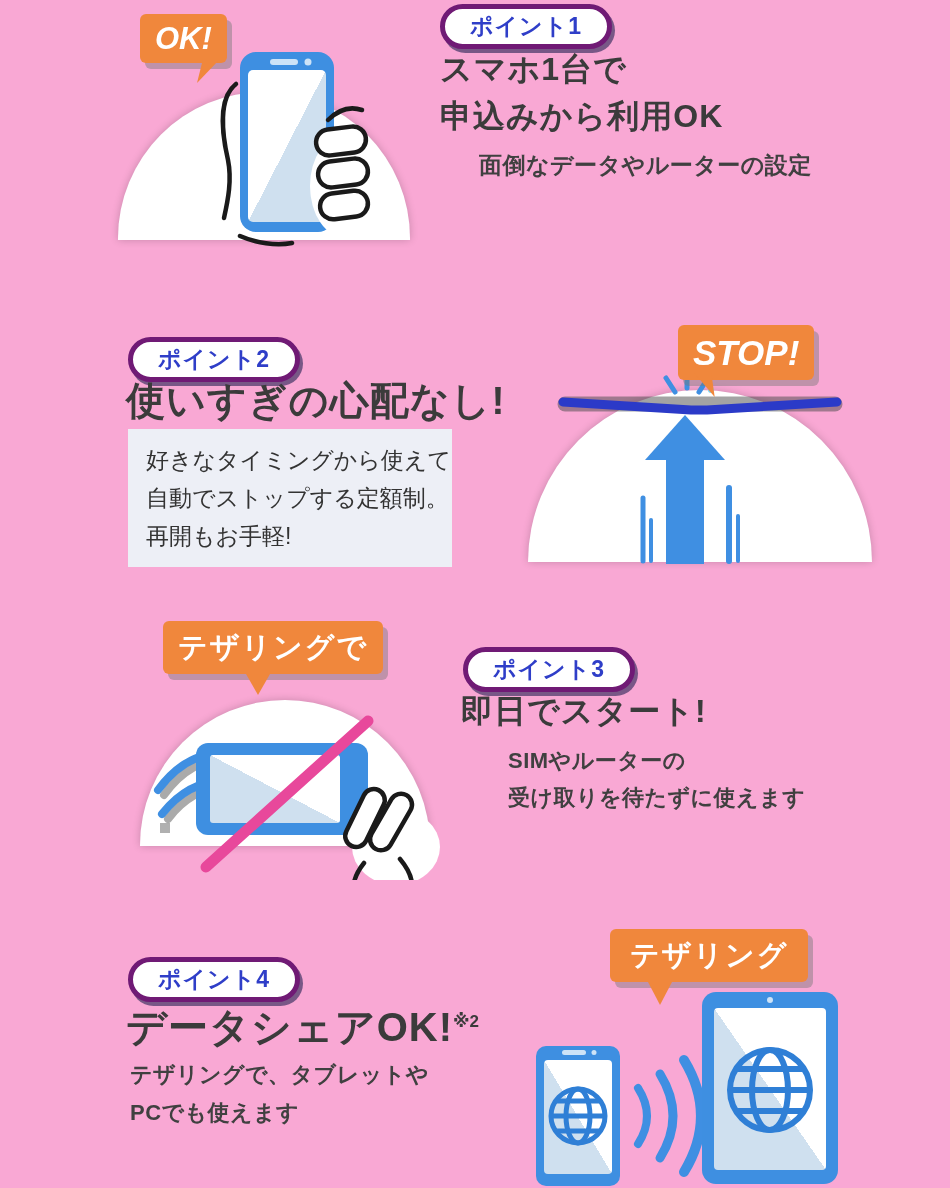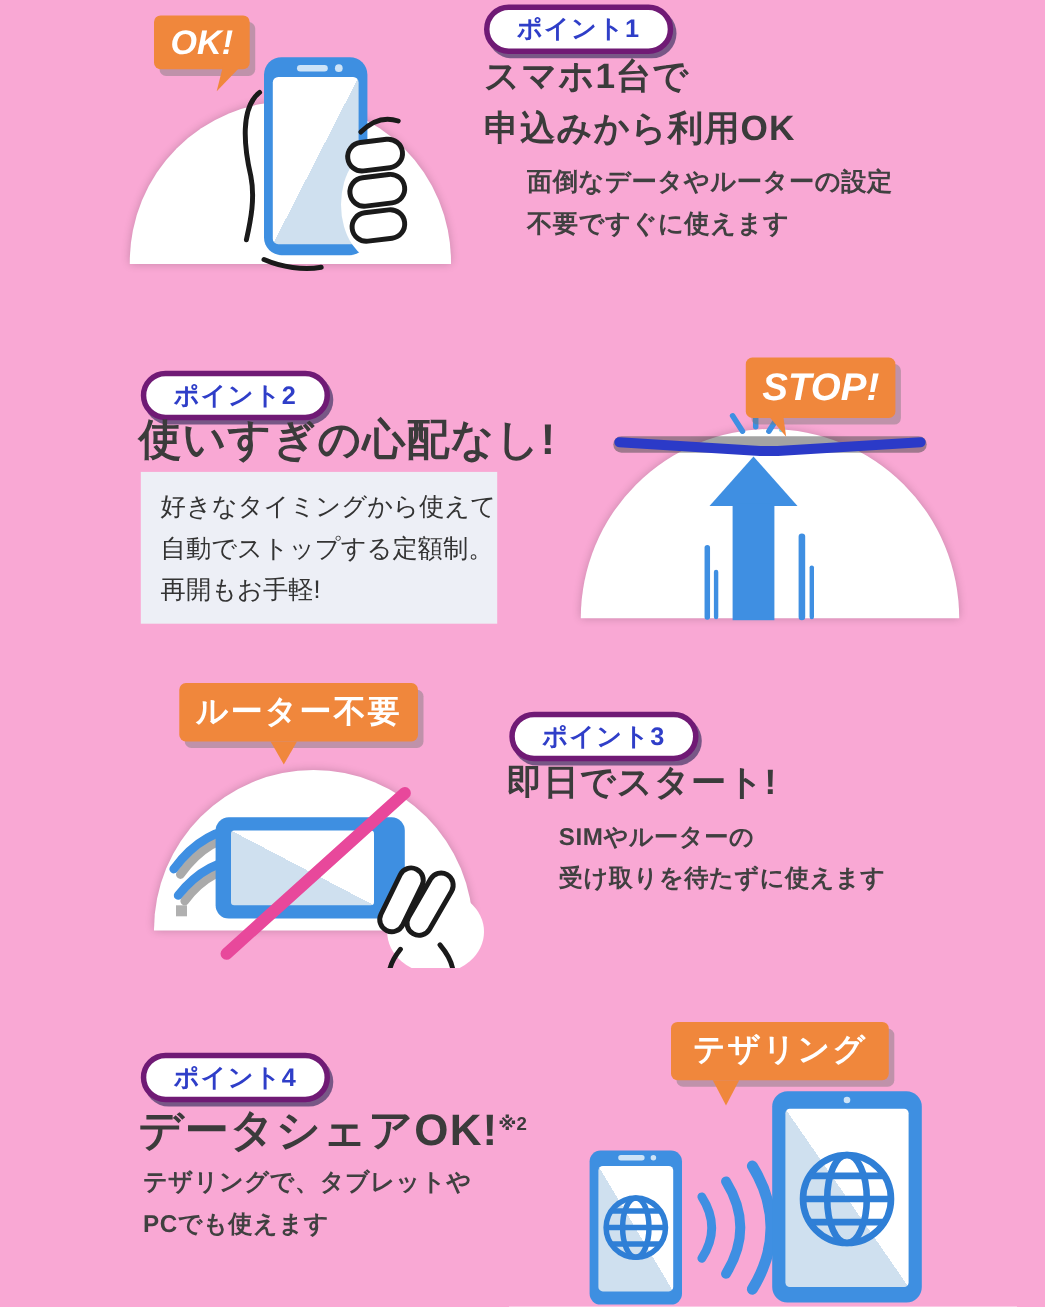--- a/index.html
+++ b/index.html
@@ -100,21 +100,20 @@
   <div class="tail" style="left:200px;top:59px;border-top:24px solid #f0873c;border-right:17px solid transparent;transform:skewX(-14deg);"></div>
 
   <div class="pill" style="left:440px;top:4px;">ポイント1</div>
 
   <div class="heading" style="left:440px;top:46px;">
     <div>スマホ1台で</div>
     <div>申込みから利用OK</div>
   </div>
   <div class="subtext" style="left:443px;top:146px;margin-left:36px;">
     <div>面倒なデータやルーターの設定</div>
-    <div>不要ですぐに使えます</div>
   </div>
 
   <div class="pill" style="left:128px;top:337px;">ポイント2</div>
   <div class="heading" style="left:126px;top:377px;font-size:39px;">使いすぎの心配なし!</div>
 
   <div class="info-box">
     <div>好きなタイミングから使えて</div>
     <div>自動でストップする定額制。</div>
     <div>再開もお手軽!</div>
   </div>
@@ -139,21 +138,21 @@
       <path d="M213,198 L213,243" stroke-width="4"></path>
     </g>
   </svg>
 
   <div class="bubble italic" style="left:678px;top:325px;font-size:35px;padding:10px 15px;">
     <span class="txt">STOP!</span>
   </div>
   <div class="tail" style="left:696px;top:373px;border-top:24px solid #f0873c;border-left:17px solid transparent;transform:skewX(8deg);"></div>
 
   <div class="bubble" style="left:163px;top:621px;font-size:29px;padding:12px 15px;letter-spacing:2px;">
-    <span class="txt">ルーター不要</span>
+    <span class="txt">テザリングで</span>
   </div>
   <div class="tail" style="left:246px;top:674px;border-top:21px solid #f0873c;border-left:12px solid transparent;border-right:12px solid transparent;"></div>
 
   <div class="mound mound3"></div>
 
   <svg class="abs" style="left:148px;top:695px;z-index:2" width="300" height="185" viewBox="0 0 300 185">
     <g stroke="#8e8e8e" stroke-width="8" fill="none" stroke-linecap="round" opacity="0.75">
       <path d="M16,100 Q44,60 88,64"></path>
       <path d="M20,124 Q44,92 80,92"></path>
     </g>

